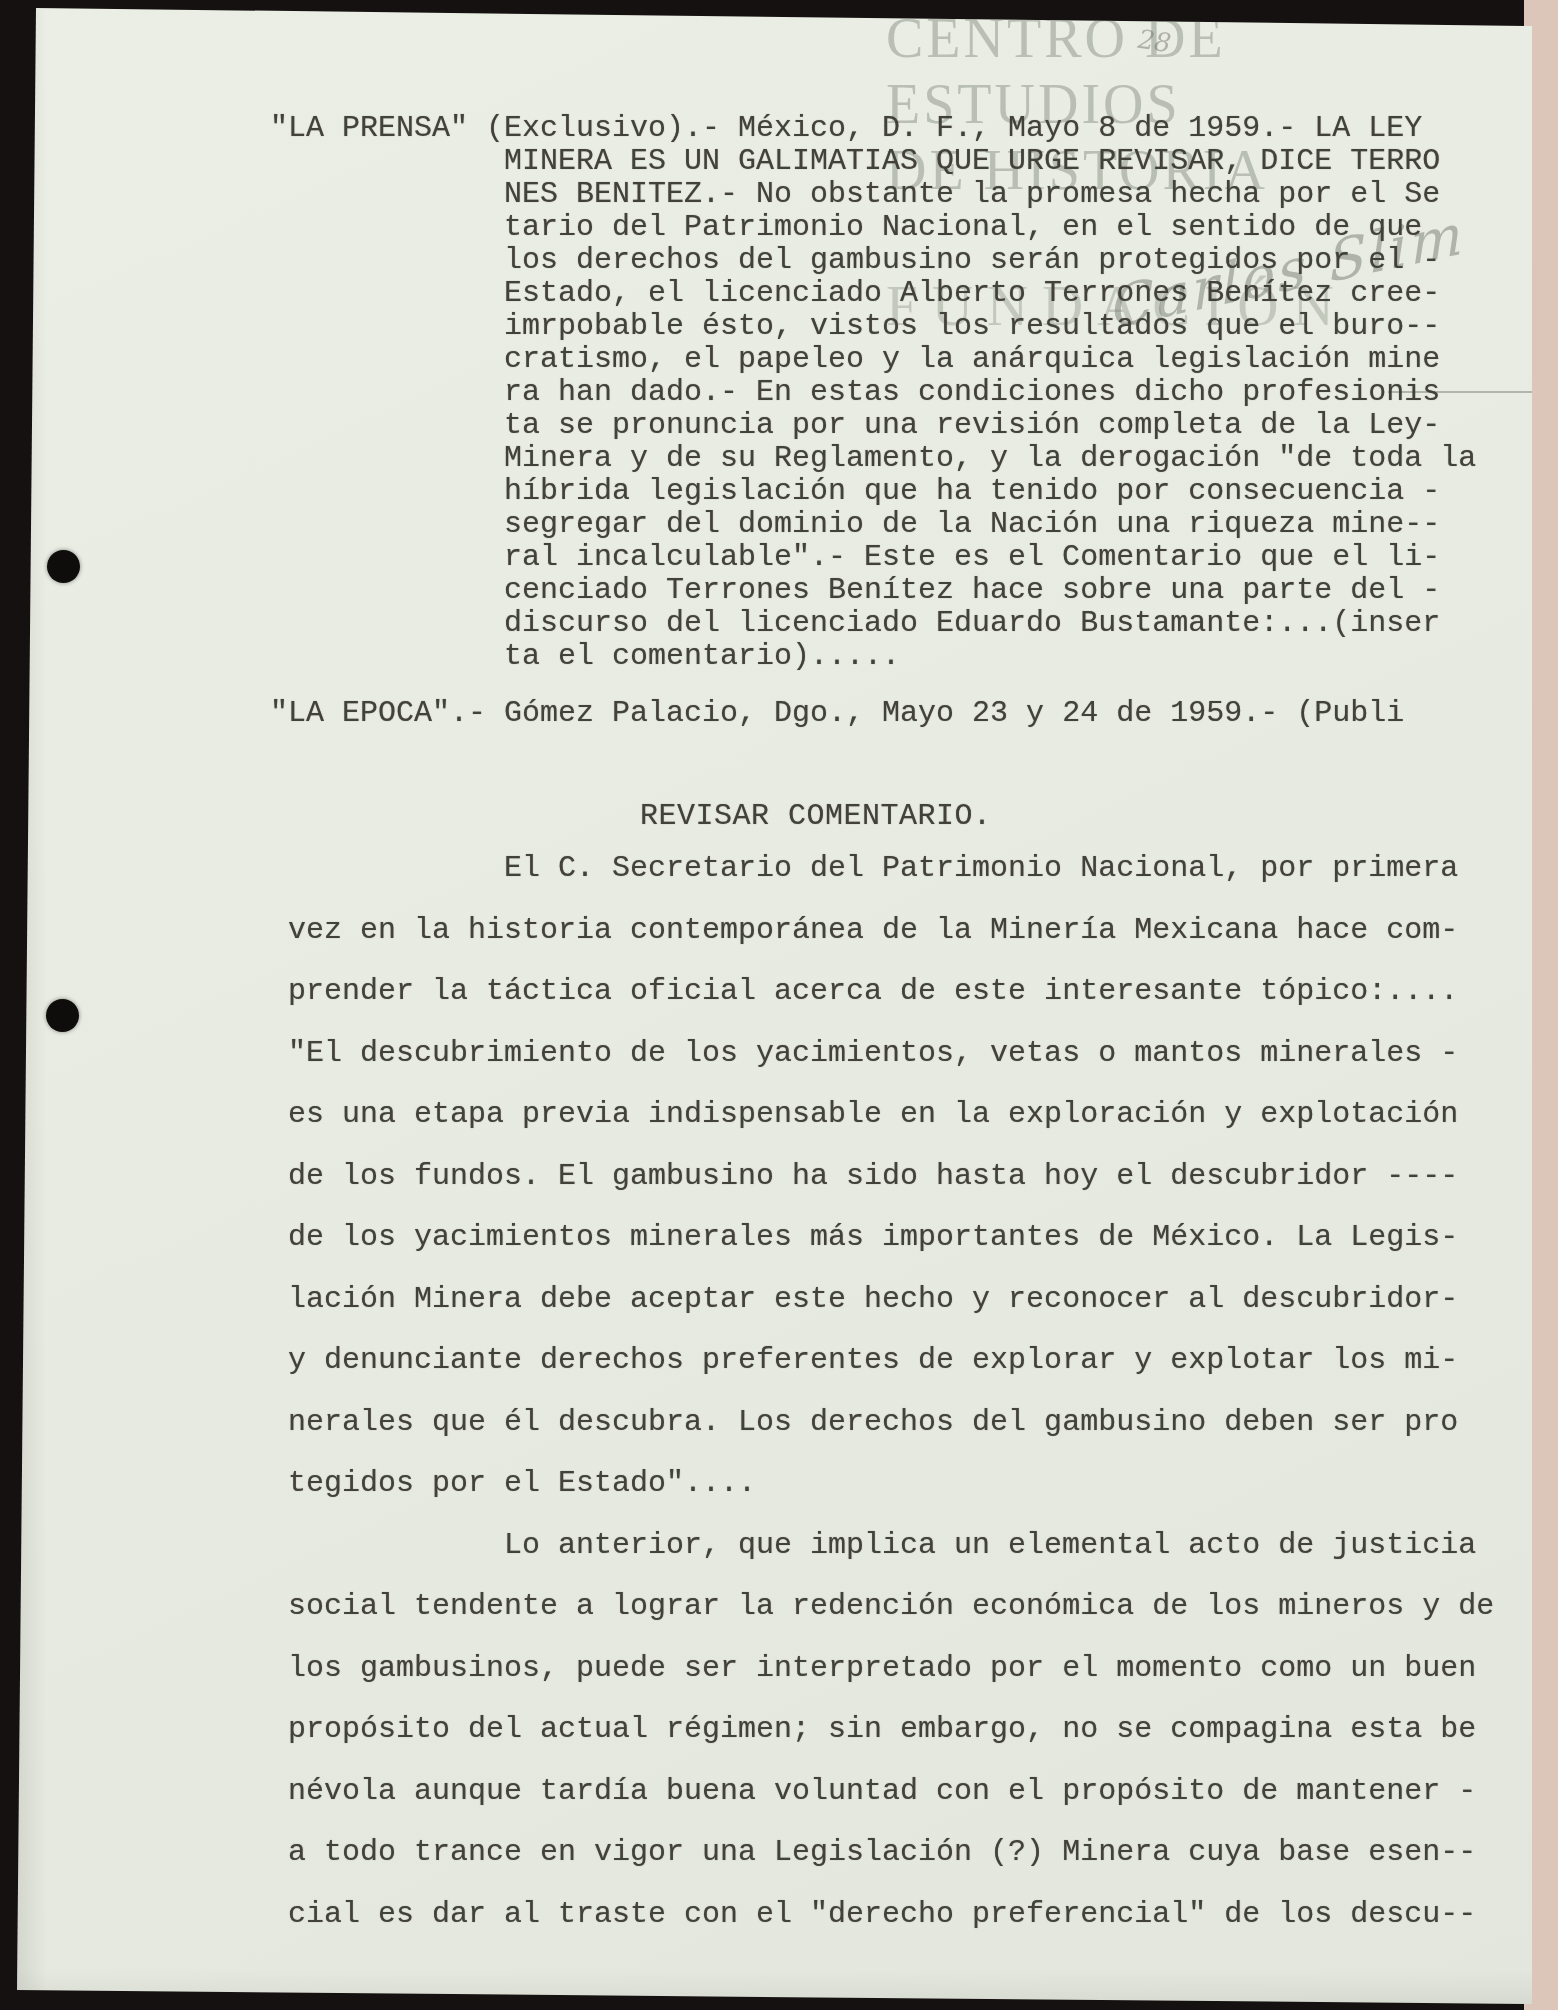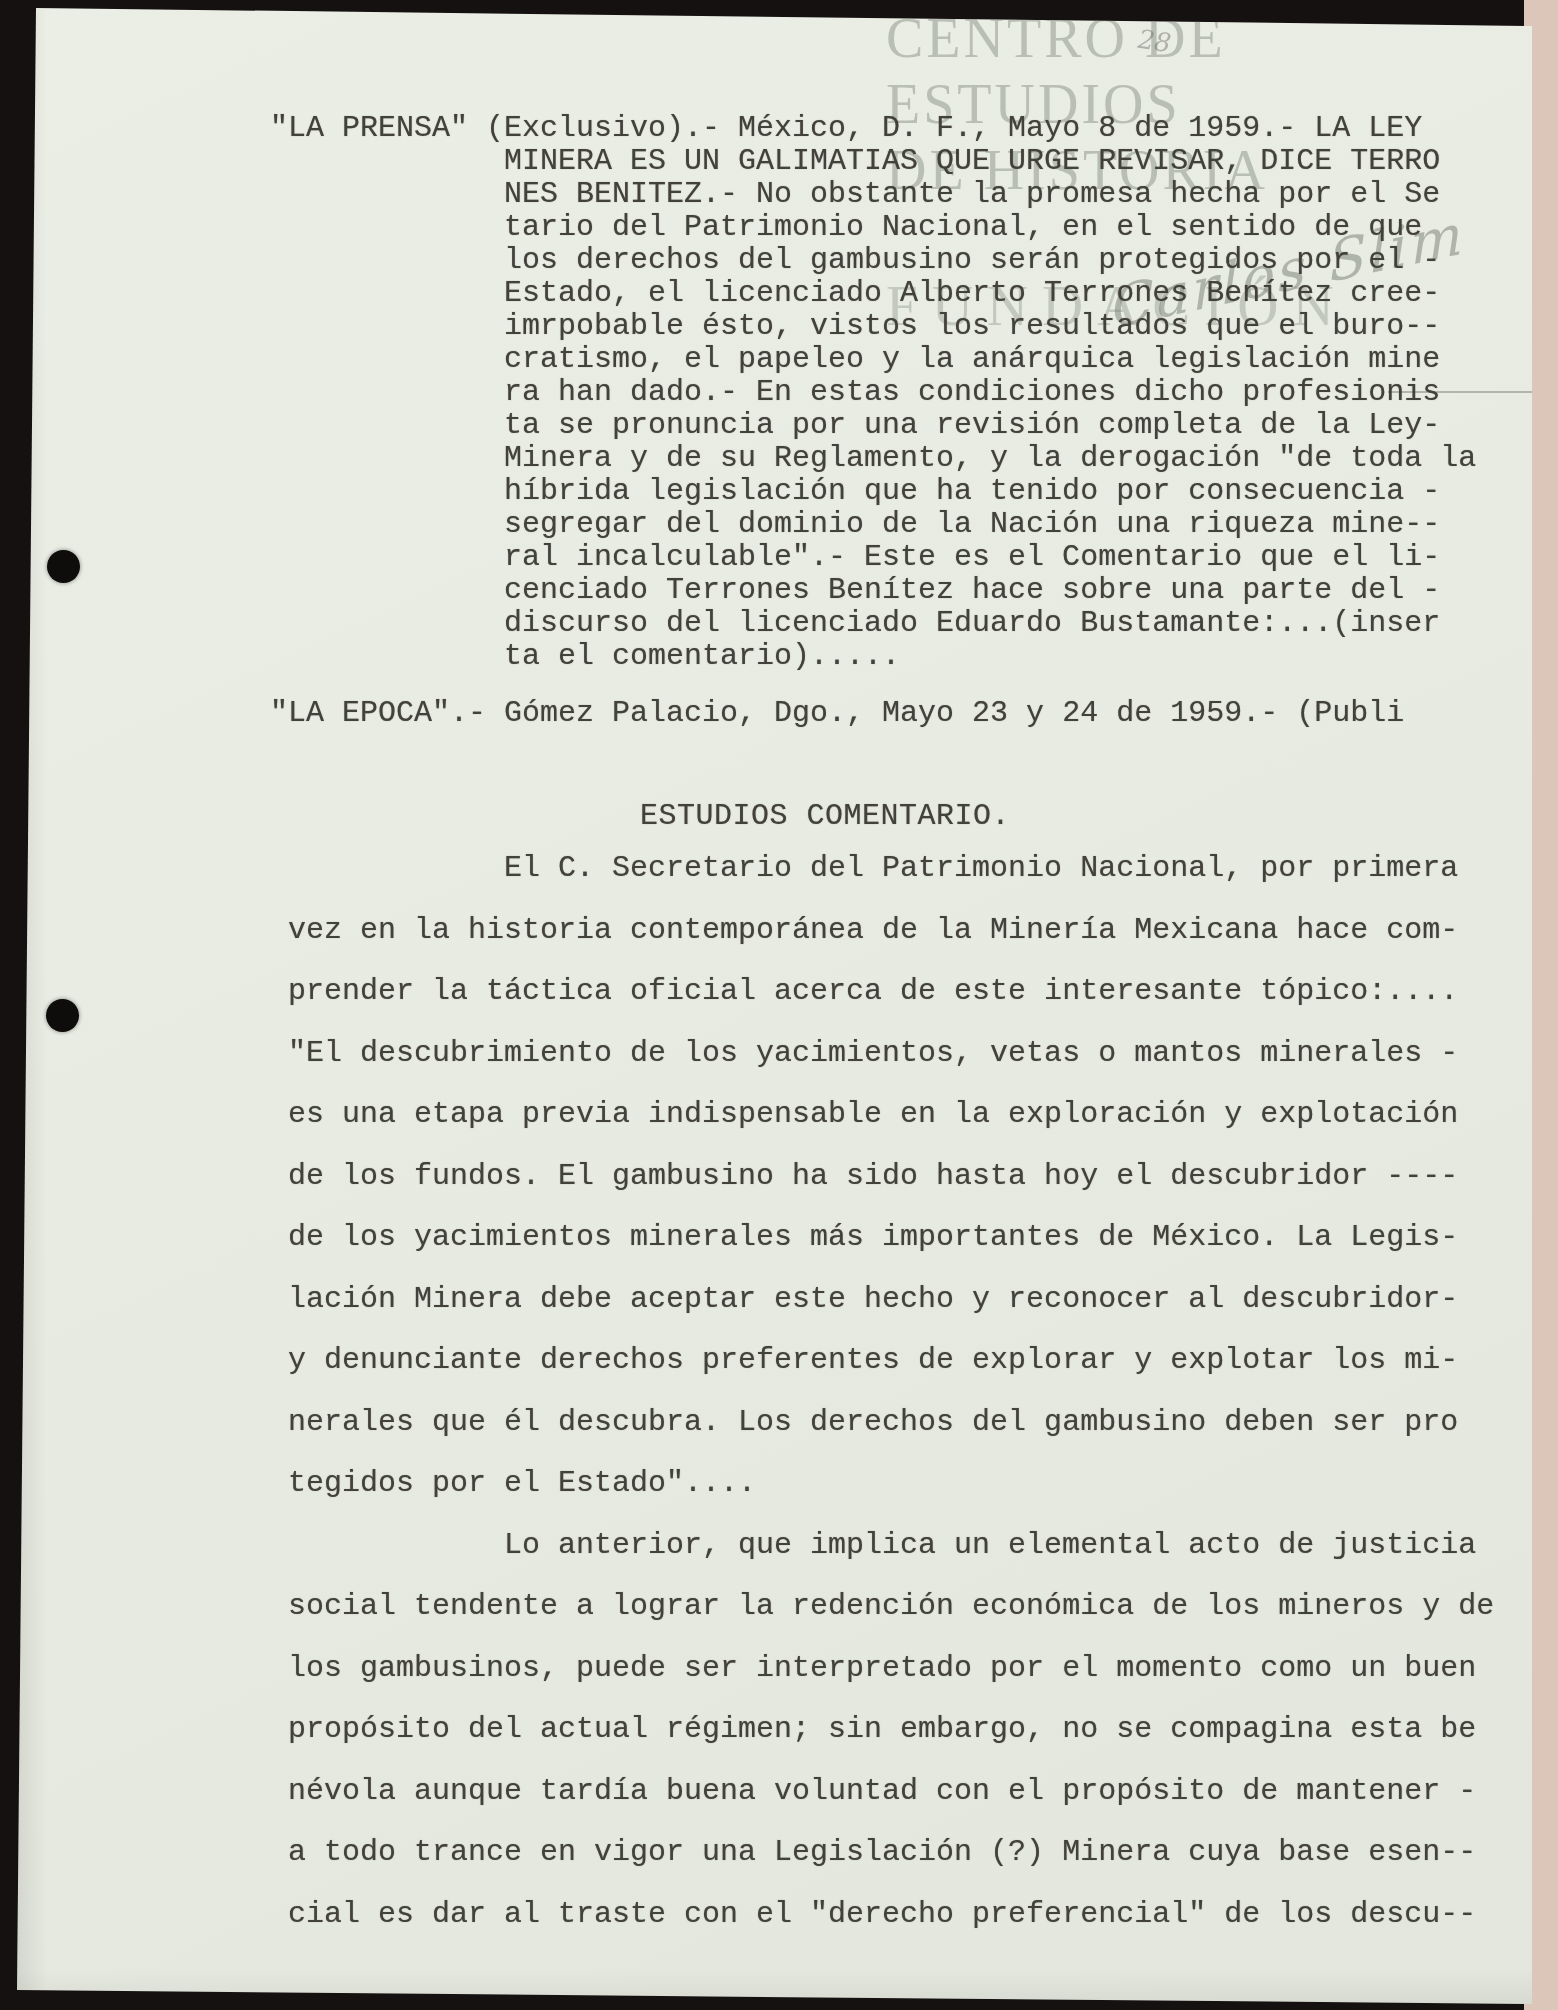--- a/index.html
+++ b/index.html
@@ -86,18 +86,18 @@
     <div id="flourish"></div>
     <div id="pencil">28</div>
 
     <div class="hole" style="left:47px;top:550px;"></div>
     <div class="hole" style="left:46px;top:999px;"></div>
 
     <div id="block-la-prensa" class="typed" style="left:270px;top:112px;"><div style="padding-left: 0ch;">"LA PRENSA" (Exclusivo).- México, D. F., Mayo 8 de 1959.- LA LEY</div><div style="padding-left: 13ch;">MINERA ES UN GALIMATIAS QUE URGE REVISAR, DICE TER<span class="u">RO</span></div><div style="padding-left: 13ch;">NES BENITEZ.- No obstante la promesa hecha por el <span class="u">Se</span></div><div style="padding-left: 13ch;">tario del Patrimonio Nacional, en el sentido de que</div><div style="padding-left: 13ch;">los derechos del gambusino serán protegidos por el -</div><div style="padding-left: 13ch;">Estado, el licenciado Alberto Terrones Benítez cree-</div><div style="padding-left: 13ch;">imrpobable ésto, vistos los resultados que el buro--</div><div style="padding-left: 13ch;">cratismo, el papeleo y la anárquica legislación <span class="u">mine</span></div><div style="padding-left: 13ch;">ra han dado.- En estas condiciones dicho profesion<span class="u">is</span></div><div style="padding-left: 13ch;">ta se pronuncia por una revisión completa de la Ley-</div><div style="padding-left: 13ch;">Minera y de su Reglamento, y la derogación "de toda la</div><div style="padding-left: 13ch;">híbrida legislación que ha tenido por consecuencia -</div><div style="padding-left: 13ch;">segregar del dominio de la Nación una riqueza mine--</div><div style="padding-left: 13ch;">ral incalculable".- Este es el Comentario que el li-</div><div style="padding-left: 13ch;">cenciado Terrones Benítez hace sobre una parte del -</div><div style="padding-left: 13ch;">discurso del licenciado Eduardo Bustamante:...(ins<span class="u">er</span></div><div style="padding-left: 13ch;">ta el comentario).....</div></div>
 
     <div id="block-la-epoca" class="typed" style="left:270px;top:697px;"><div style="padding-left: 0ch;">"LA EPOCA".- Gómez Palacio, Dgo., Mayo 23 y 24 de 1959.- (Pub<span class="u">li</span></div></div>
 
-    <div id="heading" class="typed" style="left:640px;top:800px;"><span class="u">ESTUDIOS COMENTARIO.</span></div>
+    <div id="heading" class="typed" style="left:640px;top:800px;"><span class="u">REVISAR COMENTARIO.</span></div>
 
     <div id="block-body" class="typed" style="left:288px;top:838px;"><div style="padding-left: 12ch;">El C. Secretario del Patrimonio Nacional, por primera</div><div style="padding-left: 0ch;">vez en la historia contemporánea de la Minería Mexicana hace com-</div><div style="padding-left: 0ch;">prender la táctica oficial acerca de este interesante tópico:....</div><div style="padding-left: 0ch;">"El descubrimiento de los yacimientos, vetas o mantos minerales -</div><div style="padding-left: 0ch;">es una etapa previa indispensable en la exploración y explotación</div><div style="padding-left: 0ch;">de los fundos. El gambusino ha sido hasta hoy el descubridor ----</div><div style="padding-left: 0ch;">de los yacimientos minerales más importantes de México. La Legis-</div><div style="padding-left: 0ch;">lación Minera debe aceptar este hecho y reconocer al descubridor-</div><div style="padding-left: 0ch;">y denunciante derechos preferentes de explorar y explotar los mi-</div><div style="padding-left: 0ch;">nerales que él descubra. Los derechos del gambusino deben ser p<span class="u">ro</span></div><div style="padding-left: 0ch;">tegidos por el Estado"....</div><div style="padding-left: 12ch;">Lo anterior, que implica un elemental acto de justicia</div><div style="padding-left: 0ch;">social tendente a lograr la redención económica de los mineros y de</div><div style="padding-left: 0ch;">los gambusinos, puede ser interpretado por el momento como un buen</div><div style="padding-left: 0ch;">propósito del actual régimen; sin embargo, no se compagina esta <span class="u">be</span></div><div style="padding-left: 0ch;">névola aunque tardía buena voluntad con el propósito de mantener -</div><div style="padding-left: 0ch;">a todo trance en vigor una Legislación (?) Minera cuya base esen--</div><div style="padding-left: 0ch;">cial es dar al traste con el "derecho preferencial" de los descu--</div></div>
 
   </div>
 </div>
 
 </body></html>

